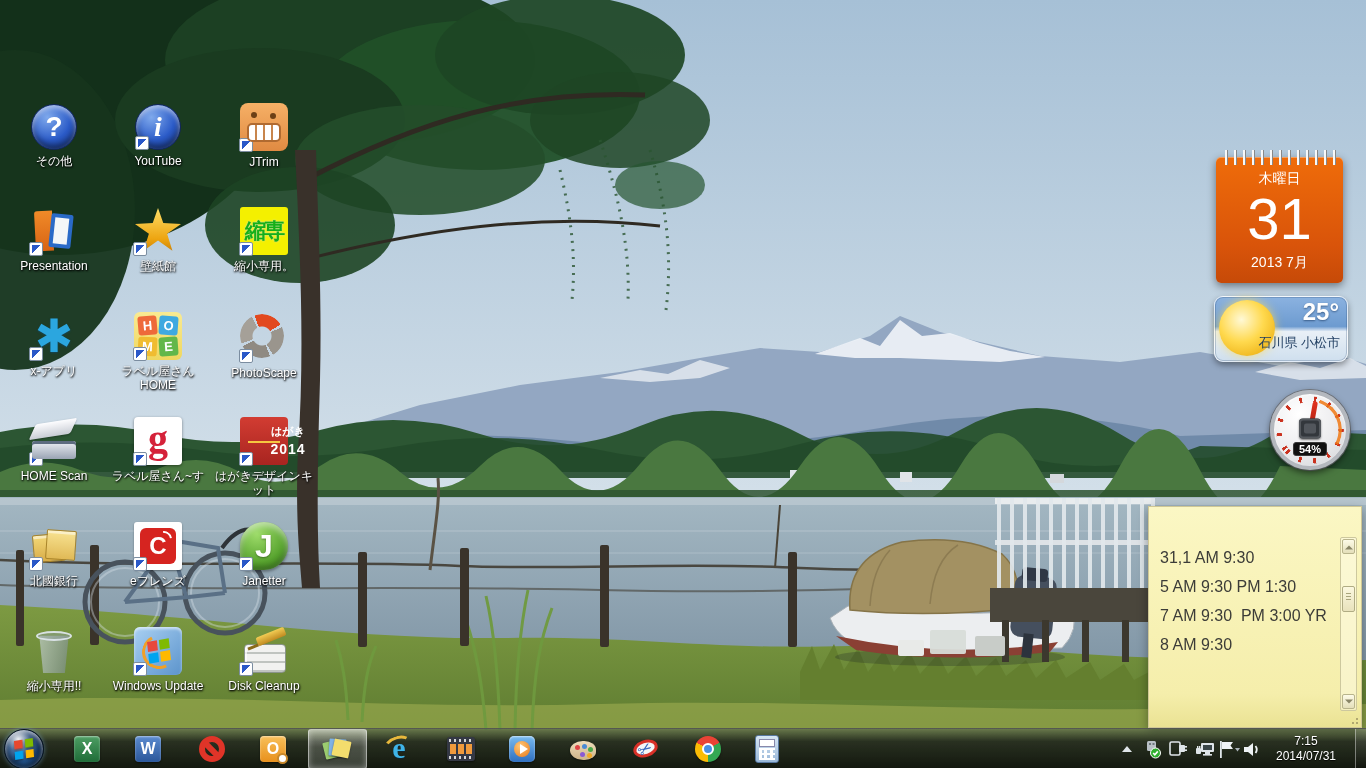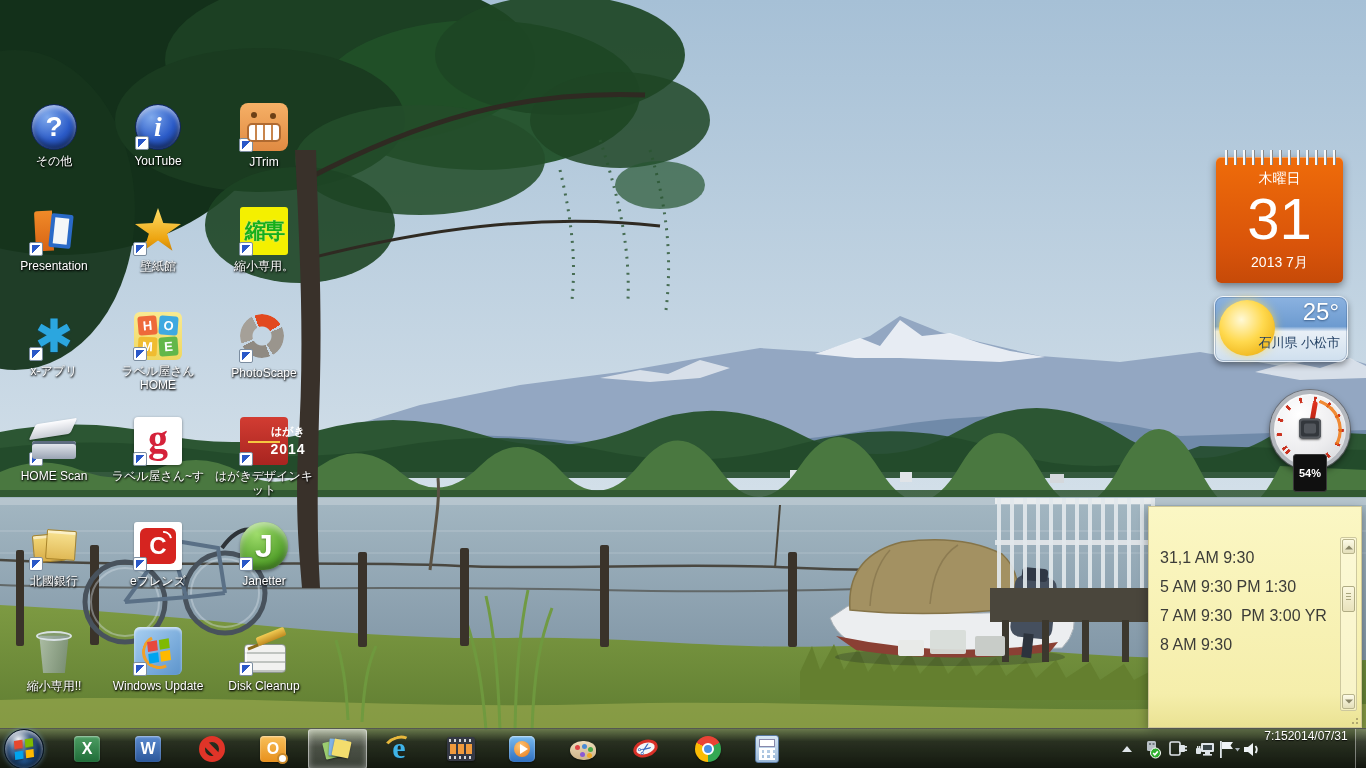--- a/index.html
+++ b/index.html
@@ -132,21 +132,21 @@
   .cal-wd{margin-top:13px;font-size:14px;}
   .cal-day{font-size:58px;line-height:58px;margin-top:2px;}
   .cal-ym{font-size:14px;margin-top:6px;}
   
   #g-weather{left:1214px;top:296px;width:132px;height:64px;border-radius:9px;
     background:linear-gradient(180deg,#8bb2e0 0%,#6d9bd0 46%,#e9f0f7 54%,#cfdfee 100%);
     border:1px solid rgba(255,255,255,.75);box-shadow:0 3px 6px rgba(0,0,0,.4),inset 0 0 0 1px rgba(40,70,110,.25);}
   .sun{position:absolute;left:4px;top:3px;width:56px;height:56px;border-radius:50%;
     background:radial-gradient(circle at 40% 35%,#fff9d6,#ffd94e 45%,#f0b81e 78%,rgba(240,184,30,.0) 100%);
     box-shadow:0 0 10px rgba(255,220,90,.8);}
-  .temp{position:absolute;right:8px;top:1px;color:#fff;font-size:24px;text-shadow:0 1px 2px rgba(20,50,90,.6);}
+  .temp{position:absolute;right:8px;top:1px;color:#fff;font-size:24px;text-shadow:0 1px 2px rgba(20,50,90,.6);font-weight:bold;}
   .wloc{position:absolute;right:7px;bottom:9px;color:#1c3a5e;font-size:13px;}
   
   #g-meters{left:1196px;top:390px;width:164px;height:112px;}
   .gauge{position:absolute;border-radius:50%;
     background:radial-gradient(circle at 35% 28%,#ffffff,#ececee 55%,#cfd2d6);
     border:4px solid #b4b8be;box-sizing:border-box;
     box-shadow:0 3px 7px rgba(0,0,0,.55),inset 0 1px 2px #fff,0 0 0 1px #7a7e84;}
   .gauge::before{content:"";position:absolute;inset:2px;border-radius:50%;
     background:repeating-conic-gradient(from -128deg,rgba(200,40,20,.95) 0 5deg,transparent 5deg 27deg);
     -webkit-mask:radial-gradient(circle,transparent 0 58%,#000 60% 82%,transparent 84%);
@@ -160,21 +160,21 @@
   .needle{position:absolute;left:50%;bottom:50%;width:5px;margin-left:-2.5px;transform-origin:50% 100%;
     background:linear-gradient(#e23420,#a81c10);border-radius:3px 3px 0 0;z-index:3;}
   #gauge-cpu .needle{height:36px;transform:rotate(-105deg);}
   #gauge-ram .needle{height:29px;transform:rotate(10deg);}
   .chip{position:absolute;left:50%;top:50%;transform:translate(-50%,-58%);background:#33373c;border-radius:4px;
     box-shadow:inset 0 0 0 2px #55595e,0 1px 2px rgba(0,0,0,.5);z-index:4;}
   #gauge-cpu .chip{width:26px;height:26px;}
   #gauge-ram .chip{width:22px;height:20px;}
   .chip::before{content:"";position:absolute;inset:5px;background:#52565c;border-radius:2px;}
   .meter-badge{position:absolute;left:50%;transform:translateX(-50%);background:#101010;color:#fff;
-    font-size:11px;font-weight:bold;padding:12px 5px;border-radius:3px;z-index:5;border:1px solid #3a3a3a;margin-top:12px;}
+    font-size:11px;font-weight:bold;padding:0 5px;border-radius:3px;z-index:5;border:1px solid #3a3a3a;}
   #gauge-cpu .meter-badge{top:66px;}
   #gauge-ram .meter-badge{top:48px;}
   
   #g-note{left:1148px;top:506px;width:214px;height:222px;
     background:linear-gradient(180deg,#fbf7c4,#f5eeab 85%,#eae293);
     border:1px solid #cfc795;box-sizing:border-box;box-shadow:0 4px 10px rgba(0,0,0,.35);}
   .note-lines{position:absolute;left:11px;top:36px;right:26px;color:#3c3c38;font-size:16px;}
   .note-line{line-height:29px;white-space:pre-wrap;}
   .nscroll{position:absolute;right:4px;top:30px;bottom:16px;width:15px;border:1px solid #cdc89e;
     background:rgba(255,255,255,.35);border-radius:2px;}
@@ -261,21 +261,21 @@
   .ti-calc{width:24px;height:28px;margin:1px auto;background:linear-gradient(#d7e6f4,#9ab8d8);
     border:1px solid #5878a0;border-radius:3px;position:relative;box-sizing:border-box;}
   .ti-calc::before{content:"";position:absolute;left:3px;top:3px;right:3px;height:6px;background:#fff;border:1px solid #88a;}
   .ti-calc::after{content:"";position:absolute;left:3px;top:12px;width:16px;height:12px;
     background-image:repeating-linear-gradient(90deg,#fff 0 3px,transparent 3px 5.5px),
       repeating-linear-gradient(0deg,#fff 0 2.5px,transparent 2.5px 5px);}
   .tray-ico{position:absolute;top:0;height:40px;display:flex;align-items:center;justify-content:center;}
   .tri-up{width:0;height:0;border-left:5px solid transparent;border-right:5px solid transparent;
     border-bottom:6px solid #dfe5e9;}
   #tray-clock{position:absolute;left:1258px;top:0;width:96px;height:40px;color:#fff;font-size:12px;
-    text-align:center;display:flex;flex-direction:row;justify-content:center;line-height:15px;
+    text-align:center;display:flex;flex-direction:column;justify-content:center;line-height:15px;
     text-shadow:0 1px 1px rgba(0,0,0,.8);}
   #show-desktop{position:absolute;right:0;top:0;width:10px;height:40px;border-left:1px solid rgba(255,255,255,.4);
     background:linear-gradient(180deg,rgba(255,255,255,.12),rgba(0,0,0,.15));}
 </style>
 </head>
 <body>
 
 <div id="screen">
 
   <svg id="wallpaper" width="1366" height="768" viewBox="0 0 1366 768">

